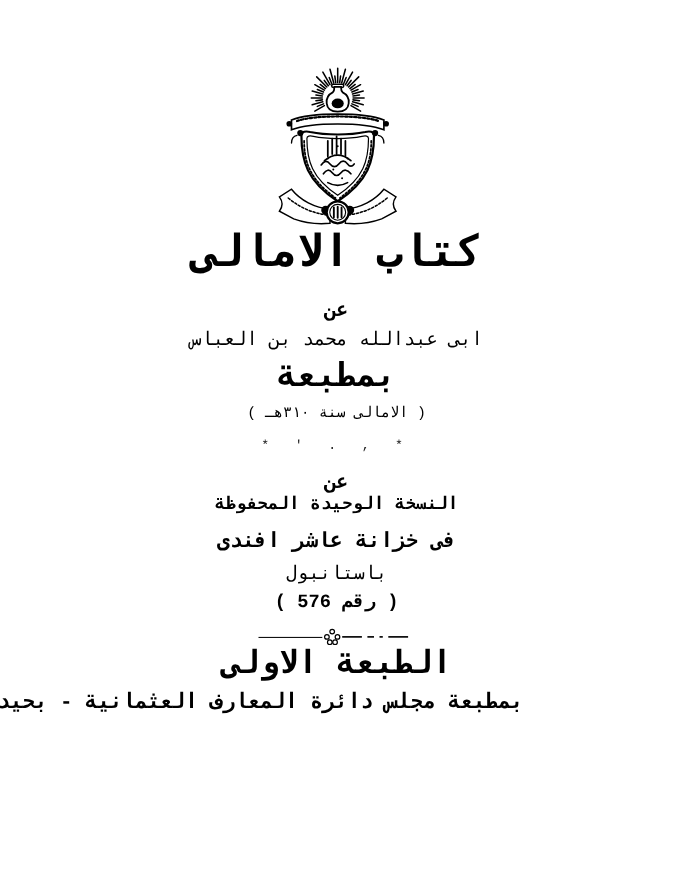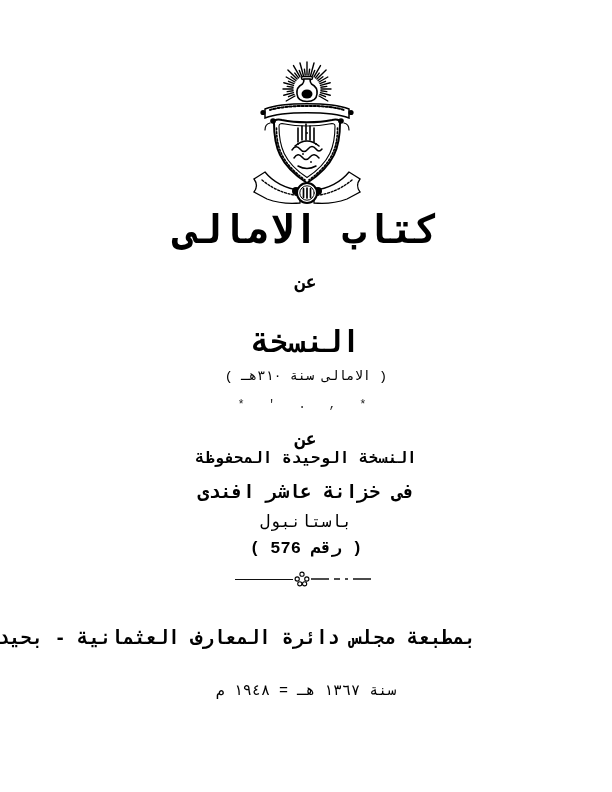--- a/index.html
+++ b/index.html
@@ -103,21 +103,22 @@
     <circle cx="48" cy="131" r="4" fill="#000" stroke="none"></circle>
     <circle cx="70" cy="131" r="4" fill="#000" stroke="none"></circle>
 
     <circle cx="59" cy="133" r="10" fill="#fff" stroke-width="2"></circle>
     <circle cx="59" cy="133" r="7.2" stroke-width="1"></circle>
     <path stroke-width="1.7" d="M55.5,128.5 V137.5 M59,128 V138 M62.5,128.5 V137.5"></path>
   </svg>
 
   <div class="c title">كتاب الامالى</div>
   <div class="c an1">عن</div>
-  <div class="c name">النسخة</div>
+  <div class="c kunya">ابى عبدالله محمد بن العباس</div>
+  <div class="c name">بمطبعة</div>
   <div class="c death">( الامالى سنة ٣١٠هـ )</div>
 
   <div class="c marks">*  '  .  ,  *</div>
 
   <div class="c an2">عن</div>
   <div class="c ms1">النسخة الوحيدة المحفوظة</div>
   <div class="c ms3">باستانبول</div>
   <div class="c ms2">فى خزانة عاشر افندى</div>
   <div class="c ms4">( رقم 576 )</div>
 
@@ -128,17 +129,17 @@
       <circle cx="3.2" cy="8" r="2.1"></circle>
       <circle cx="12.8" cy="8" r="2.1"></circle>
       <circle cx="5.8" cy="12.8" r="2.1"></circle>
       <circle cx="10.6" cy="12.8" r="2.1"></circle>
     </svg>
     <svg width="64" height="4" viewBox="0 0 64 4">
       <line x1="0" y1="2" x2="64" y2="2" stroke="#111" stroke-width="1.6" stroke-dasharray="18 5 6 5 3 5"></line>
     </svg>
   </div>
 
+  <div class="c edition">الطبعة الاولى</div>
 
   <div class="press">بمطبعة مجلس دائرة المعارف العثمانية - بحيدرآباد الدكن - الهند</div>
-  <div class="c year">سنة ١٣٦٧ هـ = ١٩٤٨ م</div>
 
 </div>
 
 </body></html>

